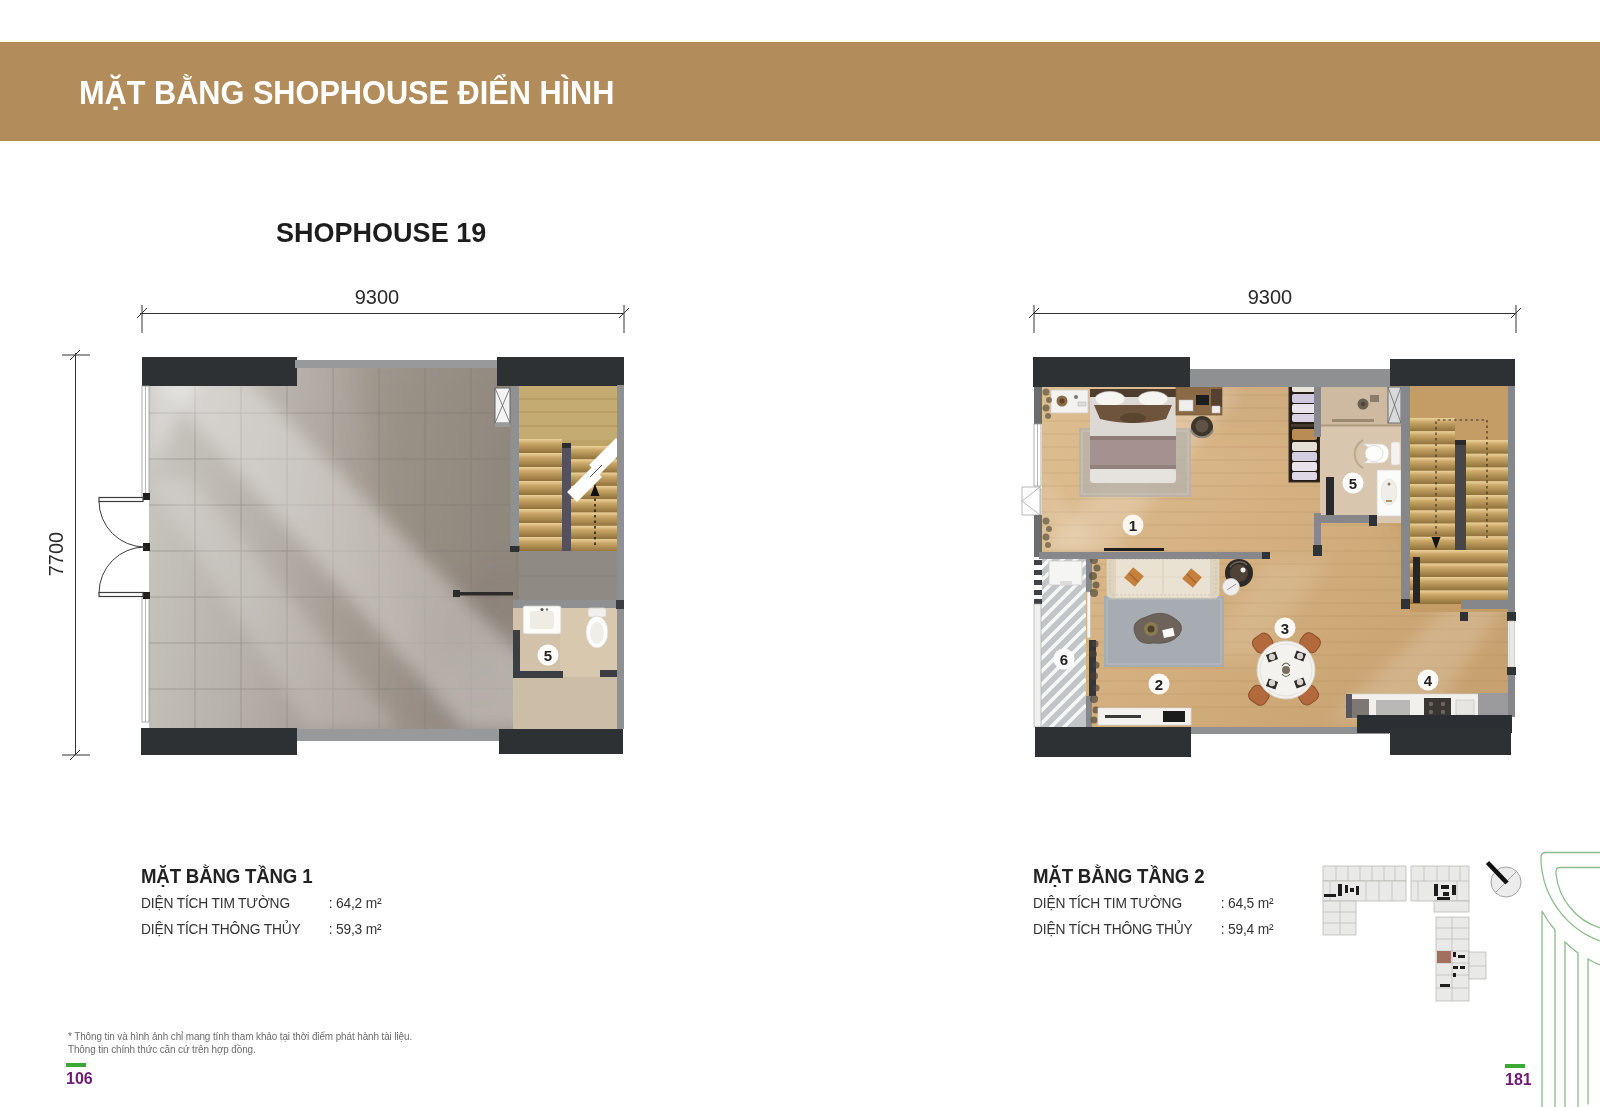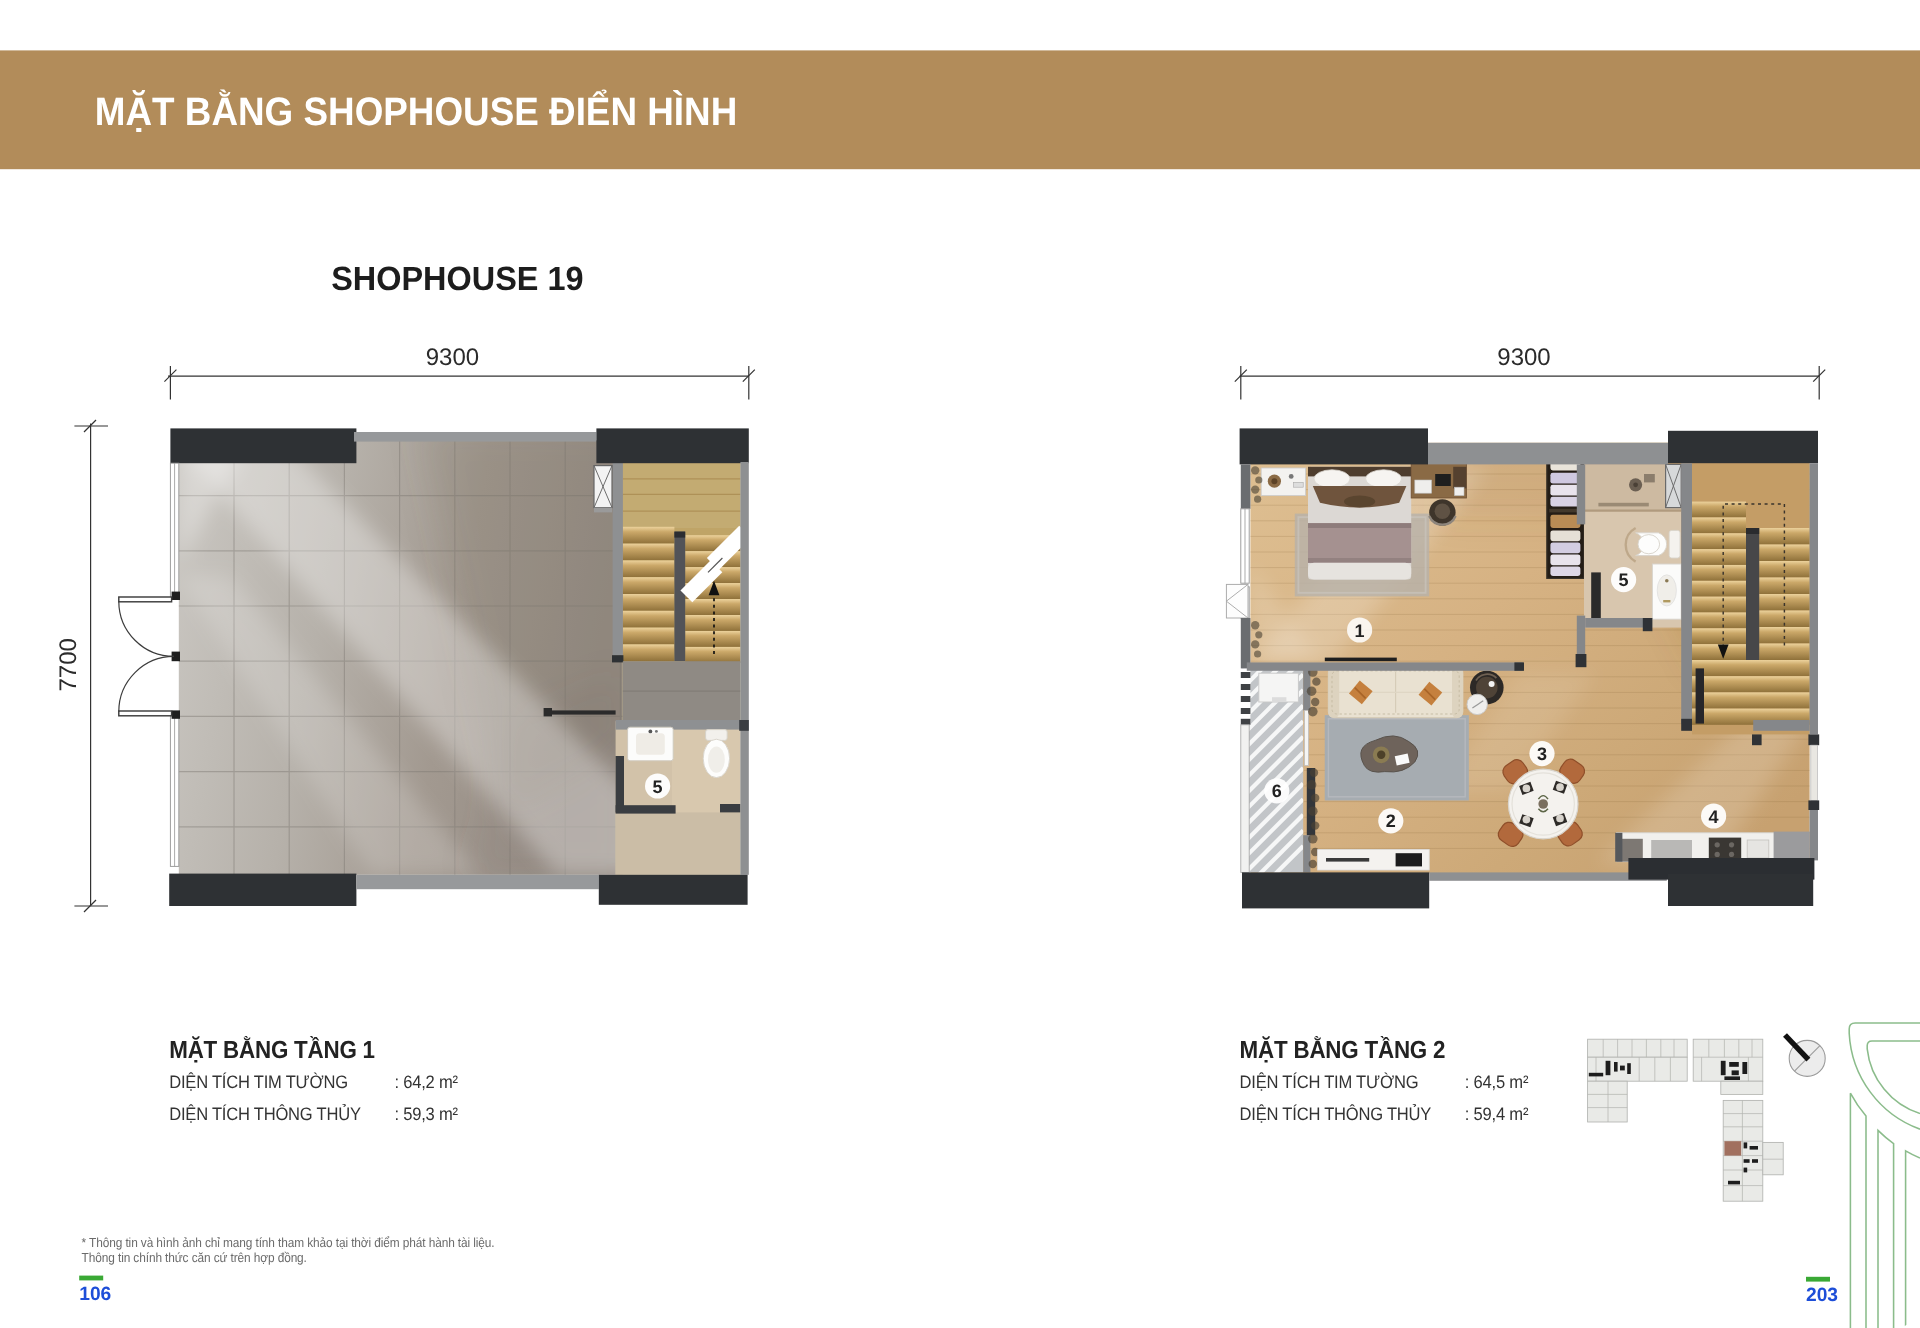--- a/index.html
+++ b/index.html
@@ -6,21 +6,21 @@
 .abs{position:absolute;}
 #topbar{left:0;top:42px;width:1600px;height:99px;background:#b28c5a;}
 #htitle{left:79px;top:74px;font-size:33px;font-weight:bold;color:#fff;letter-spacing:0;transform:scaleX(.93);transform-origin:0 0;white-space:nowrap;}
 #sh19{left:276px;top:217px;font-size:28px;font-weight:bold;color:#1d1d1d;letter-spacing:0;transform:scaleX(.965);transform-origin:0 0;white-space:nowrap;}
 .ptitle{font-size:20.5px;font-weight:bold;color:#222;letter-spacing:-.2px;transform:scaleX(.91);transform-origin:0 0;white-space:nowrap;}
 .arow{font-size:15px;color:#333;letter-spacing:-.2px;white-space:nowrap;transform:scaleX(.92);transform-origin:0 0;}
 .arow .lbl{display:inline-block;width:204px;}
 .legrow{font-size:15px;color:#454545;}
 .legrow .num{display:inline-block;width:21px;height:21px;line-height:21px;border-radius:50%;background:#c9a265;color:#fff;font-weight:bold;text-align:center;margin-right:12px;font-size:15px;vertical-align:middle;}
 .fnote{font-size:11px;color:#6b6b6b;line-height:12.5px;letter-spacing:-.1px;transform:scaleX(.9);transform-origin:0 0;white-space:nowrap;}
-.pgnum{font-size:16px;font-weight:bold;color:#1d4ed8;}
+.pgnum{font-size:16px;font-weight:bold;color:#701a75;}
 .gbar{width:20px;height:4px;background:#3aa935;}
 </style></head>
 <body>
 <div id="page">
 
 <div class="abs" id="topbar"></div>
 
 <div class="abs" id="htitle">MẶT BẰNG SHOPHOUSE ĐIỂN HÌNH</div>
 
 <div class="abs" id="sh19">SHOPHOUSE 19</div>
@@ -751,14 +751,14 @@
 <div class="abs ptitle" style="left:1033px;top:864px;">MẶT BẰNG TẦNG 2</div>
 <div class="abs arow" style="left:1033px;top:894px;"><span class="lbl">DIỆN TÍCH TIM TƯỜNG</span>: 64,5 m²</div>
 <div class="abs arow" style="left:1033px;top:920px;"><span class="lbl">DIỆN TÍCH THÔNG THỦY</span>: 59,4 m²</div>
 
 <div class="abs fnote" style="left:68px;top:1030px;">* Thông tin và hình ảnh chỉ mang tính tham khảo tại thời điểm phát hành tài liệu.<br>Thông tin chính thức căn cứ trên hợp đồng.</div>
 
 <div class="abs gbar" style="left:66px;top:1063px;"></div>
 <div class="abs pgnum" style="left:66px;top:1070px;">106</div>
 
 <div class="abs gbar" style="left:1505px;top:1064px;"></div>
-<div class="abs pgnum" style="left:1505px;top:1071px;">203</div>
+<div class="abs pgnum" style="left:1505px;top:1071px;">181</div>
 </div>
 
 </body></html>

